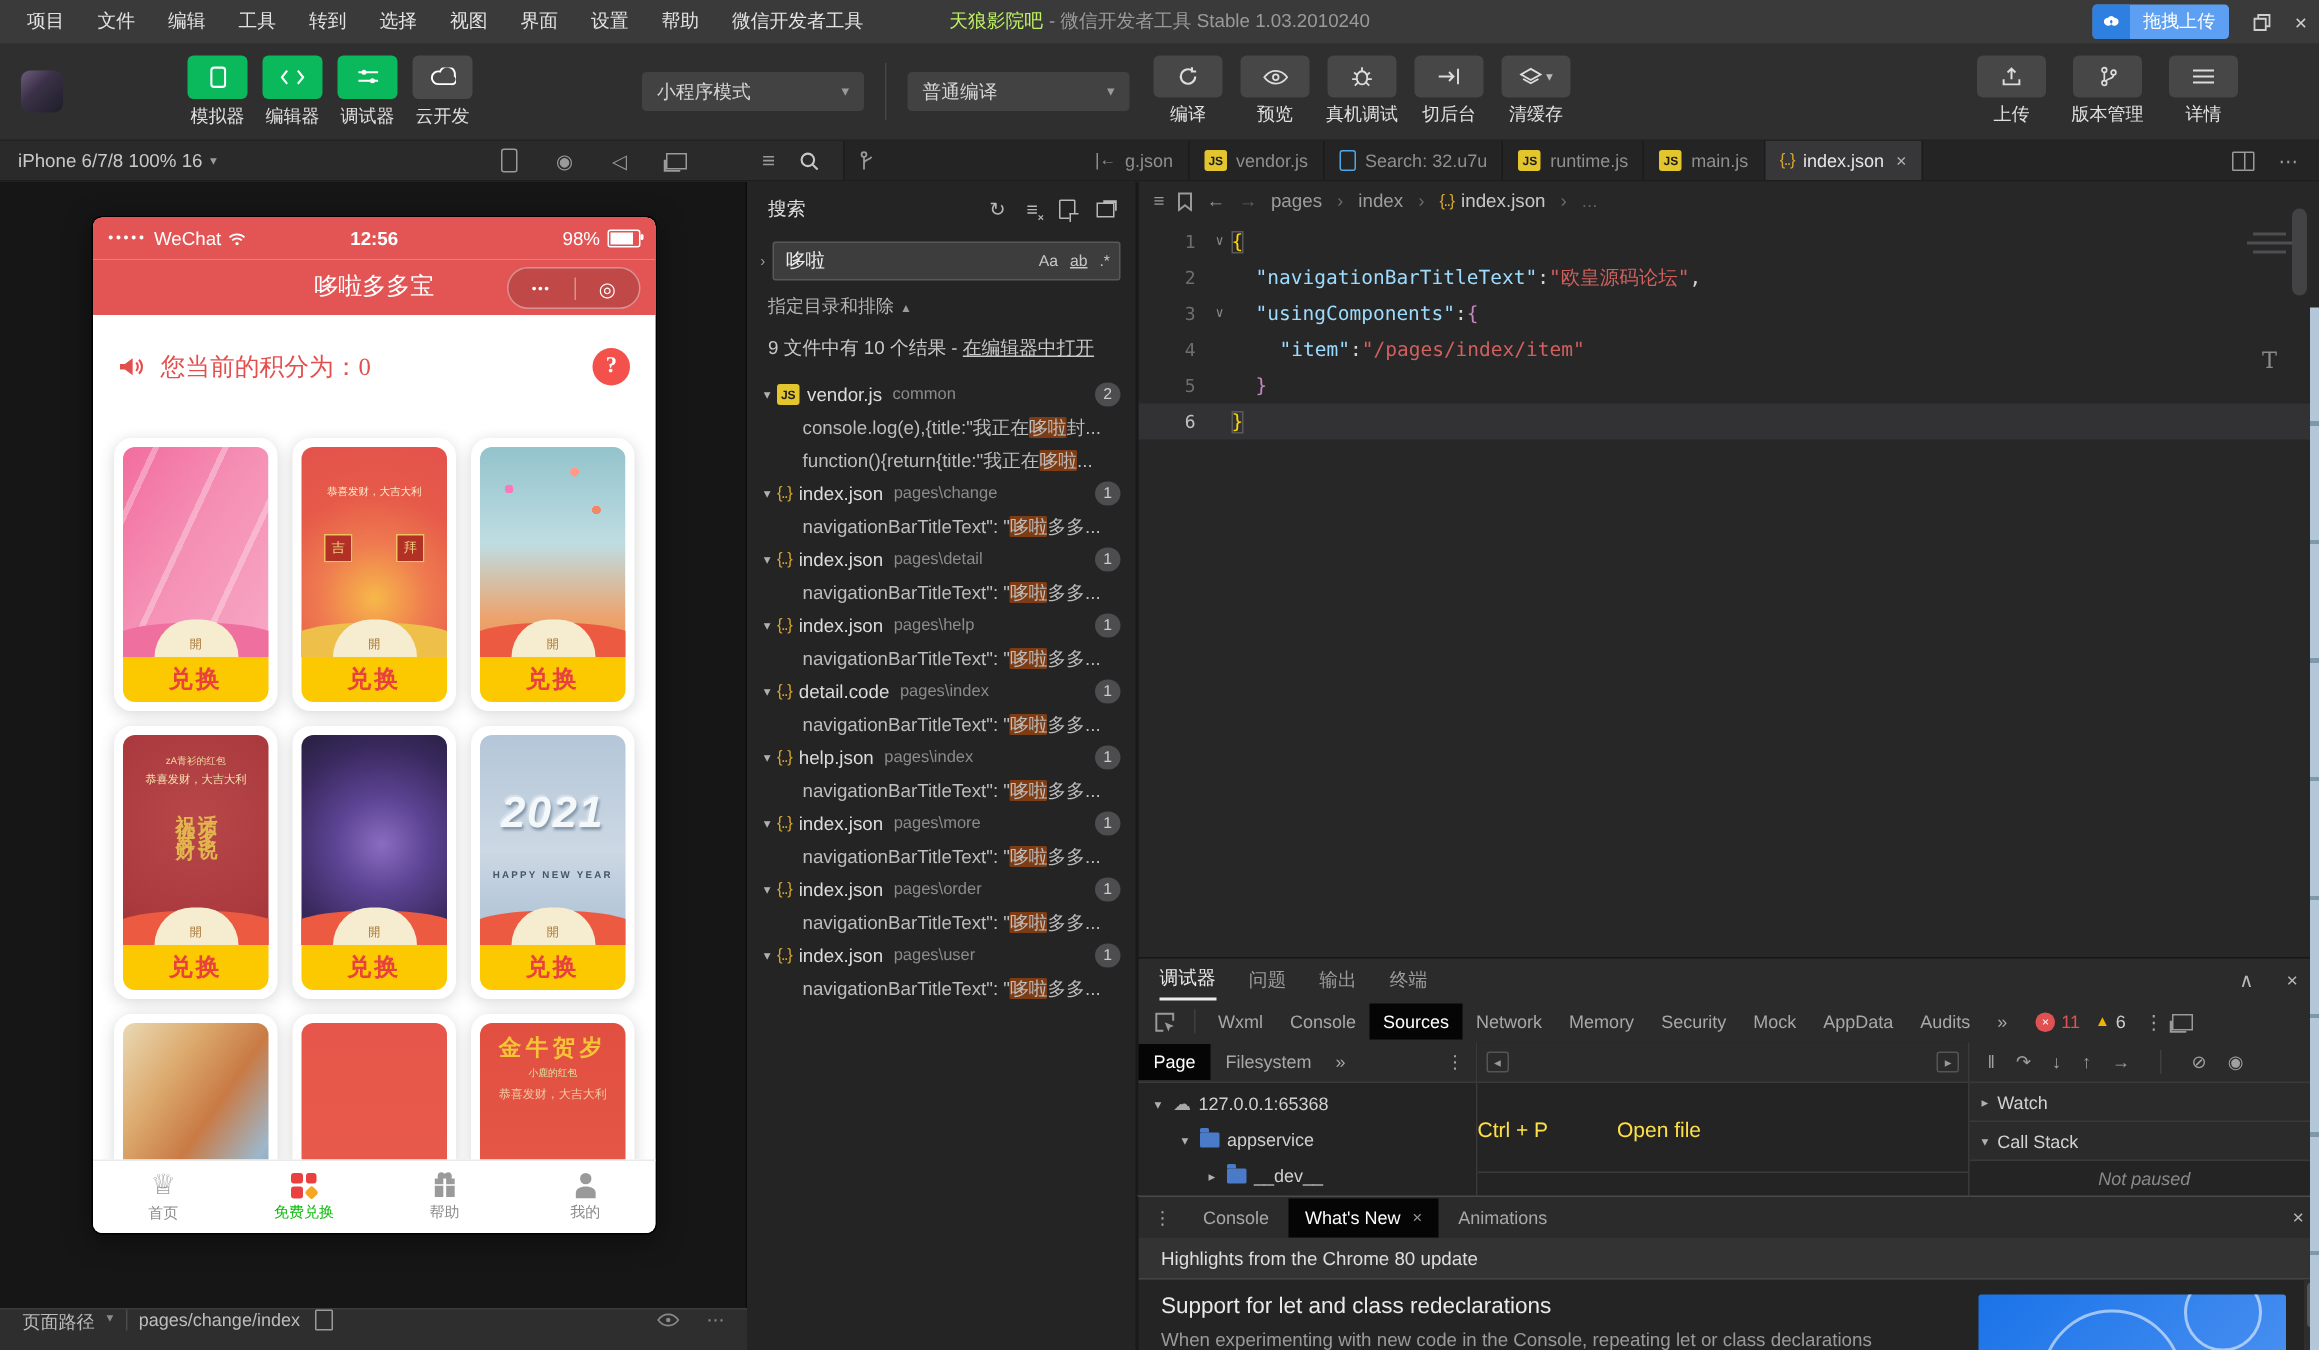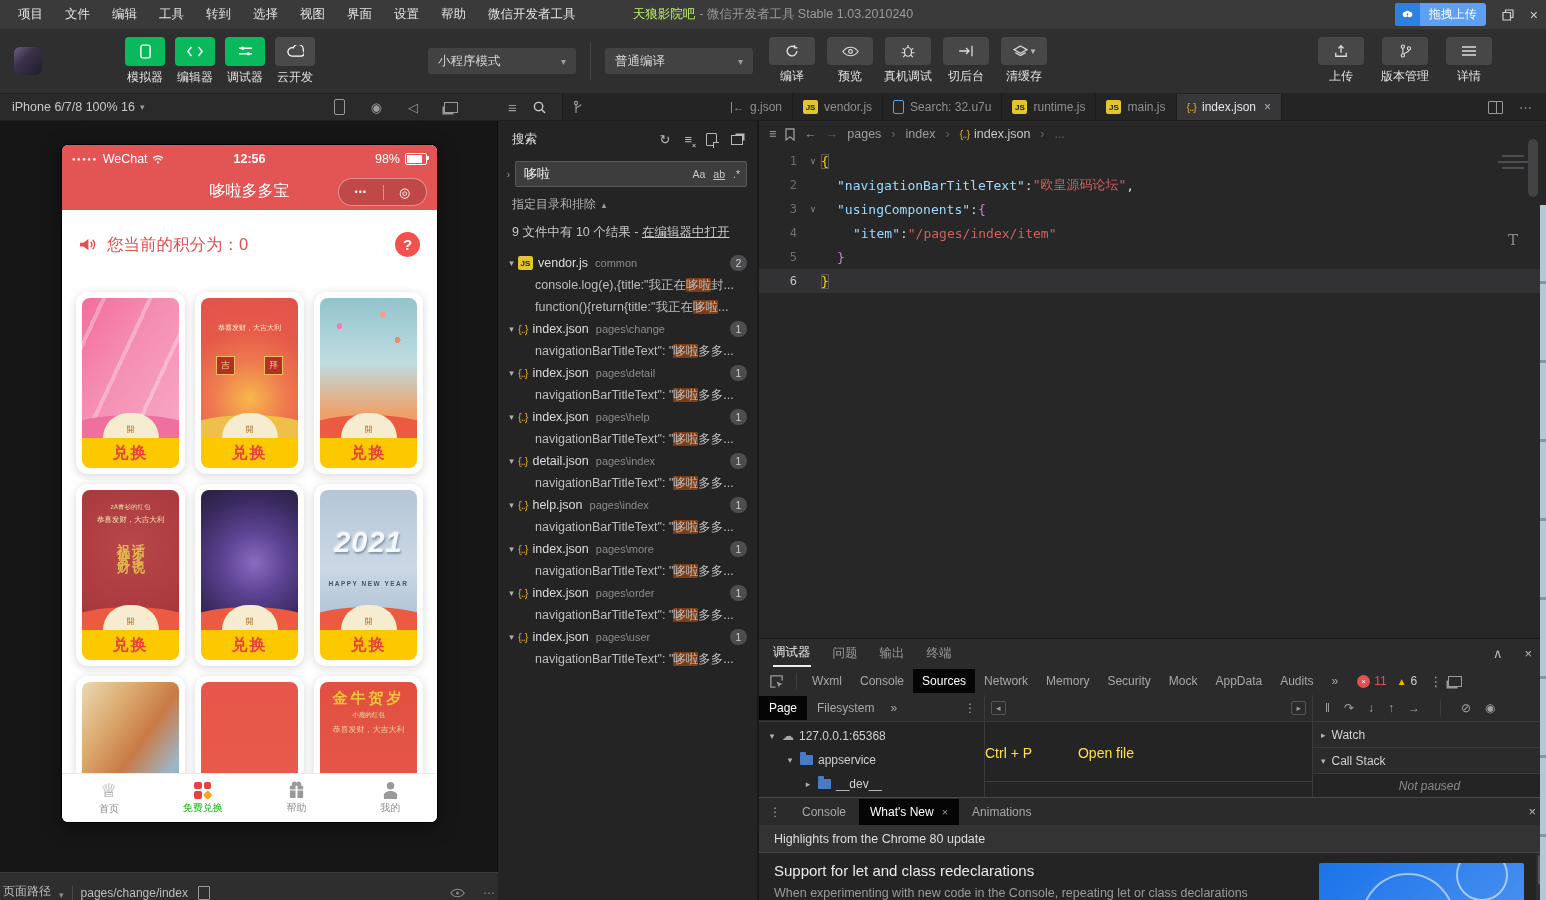--- a/index.html
+++ b/index.html
@@ -64,21 +64,21 @@
   .pbat{margin-left:auto;display:flex;align-items:center;}
   .batt{width:20px;height:10px;border:1px solid #fff;border-radius:2px;position:relative;margin-left:5px;}
   .batt i{position:absolute;top:1px;bottom:1px;left:1px;right:4px;background:#fff;}
   .batt::after{content:"";position:absolute;right:-3px;top:2px;width:2px;height:4px;background:#fff;border-radius:1px;}
   .pnav{height:37px;background:#e25554;position:relative;display:flex;align-items:center;justify-content:center;color:#fff;font-size:16px;}
   .capsule{position:absolute;right:10px;top:5px;width:87px;height:26px;border:1px solid rgba(255,255,255,.4);background:rgba(0,0,0,.15);border-radius:14px;display:flex;align-items:center;justify-content:space-evenly;color:#fff;cursor:pointer;}
   .cap-dots{font-size:9px;letter-spacing:1px;}
   .cap-div{width:1px;height:15px;background:rgba(255,255,255,.4);}
   .cap-cir{font-size:13px;}
   .pbody{position:relative;height:564px;background:#fff;overflow:hidden;}
-  .notice{position:absolute;top:22px;left:0;right:0;display:flex;align-items:center;padding:0 17px;gap:11px;}
+  .notice{position:absolute;top:22px;left:0;right:0;display:flex;align-items:center;padding:0 17px;gap:11px;font-family:Liberation Serif, serif;}
   .notice .txt{color:#e2504e;font-size:16.5px;}
   .helpq{margin-left:auto;width:25px;height:25px;border-radius:50%;background:#f4504c;color:#fff;display:flex;align-items:center;justify-content:center;font-size:15px;font-weight:bold;cursor:pointer;}
   .grid{position:absolute;top:82px;left:14px;right:14px;display:grid;grid-template-columns:repeat(3,1fr);gap:10px;}
   .card{background:#fff;border-radius:12px;box-shadow:0 2px 10px rgba(0,0,0,.16);padding:6px;height:182px;box-sizing:border-box;}
   .cimg{position:relative;height:140px;border-radius:8px 8px 0 0;overflow:hidden;}
   .cbtn{height:30px;background:#fcc800;border-radius:0 0 8px 8px;display:flex;align-items:center;justify-content:center;color:#e8413f;font-size:16px;font-weight:bold;cursor:pointer;letter-spacing:2px;}
   .seal{position:absolute;bottom:0;left:50%;transform:translateX(-50%);width:56px;height:25px;background:#f6ecd0;border-radius:56px 56px 0 0;display:flex;align-items:flex-end;justify-content:center;color:#a6702e;font-size:8px;padding-bottom:3px;box-sizing:border-box;z-index:3;}
   .i1{background:repeating-linear-gradient(115deg,rgba(255,255,255,0) 0 18px,rgba(255,255,255,.3) 18px 22px,rgba(255,255,255,0) 22px 42px),linear-gradient(125deg,#f26d9d 0%,#f58fb4 45%,#f7a8c4 100%);}
   .i2{background:radial-gradient(circle at 50% 72%,#f7b84a 0%,#ef7b50 32%,#e65a49 62%,#e3524c 100%);}
   .i3{background:radial-gradient(circle 3px at 20% 20%,#f7b 95%,transparent),radial-gradient(circle 3px at 80% 30%,#e86 95%,transparent),radial-gradient(circle 3px at 65% 12%,#f98 95%,transparent),linear-gradient(180deg,#93c3cc 0%,#bedde2 46%,#eda26b 82%,#e6935f 100%);}
@@ -106,21 +106,21 @@
   .c9t2{top:29px;font-size:6.5px;color:#d9e3a0;}
   .c9t3{top:42px;font-size:8px;color:#f0c9a0;}
   .ptabbar{position:absolute;bottom:0;left:0;right:0;height:48px;background:#fff;border-top:1px solid #ebebeb;display:flex;}
   .pti{flex:1;display:flex;flex-direction:column;align-items:center;justify-content:center;gap:2px;cursor:pointer;}
   .pti .plb{font-size:10px;color:#8c8c8c;}
   .pti.active .plb{color:#09bb07;}
   .crown{font-size:19px;color:#9a9a9a;line-height:1;}
   .sqs{width:17px;height:17px;display:grid;grid-template-columns:1fr 1fr;gap:2px;}
   .sqs i{background:#e8413f;border-radius:2px;}
   .sqs i.d{background:#f5a623;transform:rotate(45deg) scale(.85);}
-  .simft{position:absolute;bottom:0;left:0;width:498px;height:28px;background:#2e2e2e;border-top:1px solid #3c3c3c;display:flex;align-items:flex-end;gap:8px;padding:0 3px;box-sizing:border-box;font-size:12px;color:#bdbdbd;z-index:5;}
+  .simft{position:absolute;bottom:0;left:0;width:498px;height:28px;background:#2e2e2e;border-top:1px solid #3c3c3c;display:flex;align-items:flex-start;gap:8px;padding:0 15px;box-sizing:border-box;font-size:12px;color:#bdbdbd;z-index:5;}
   .ftcar{font-size:9px;color:#8a8a8a;}
   .ftdiv{width:1px;height:14px;background:#4a4a4a;}
   .copyic{width:10px;height:12px;border:1.5px solid #9a9a9a;border-radius:1px;margin-left:2px;}
   .ftr{margin-left:auto;display:flex;align-items:center;gap:18px;color:#8a8a8a;}
   
   .sp{position:absolute;top:121px;left:498px;width:260px;bottom:0;background:#242425;border-right:1px solid #191919;box-sizing:border-box;overflow:hidden;}
   .sp-head{display:flex;align-items:center;padding:10px 14px 0 14px;}
   .sp-head .t{font-size:12.5px;color:#e0e0e0;}
   .sp-ics{margin-left:auto;display:flex;gap:14px;color:#b8b8b8;align-items:center;}
   .spic{font-size:13px;cursor:pointer;line-height:1;}
@@ -657,21 +657,21 @@
           <span class="tw">▾</span>
           <span class="jsonic">{..}</span>
           <span class="nm">index.json</span>
           <span class="pth">pages\help</span>
           <span class="cnt">1</span>
         </div>
       <div class="mrow"><span>navigationBarTitleText": "</span><span class="hit">哆啦</span><span>多多...</span></div>
       <div class="frow">
           <span class="tw">▾</span>
           <span class="jsonic">{..}</span>
-          <span class="nm">detail.json</span>
+          <span class="nm">detail.code</span>
           <span class="pth">pages\index</span>
           <span class="cnt">1</span>
         </div>
       <div class="mrow"><span>navigationBarTitleText": "</span><span class="hit">哆啦</span><span>多多...</span></div>
       <div class="frow">
           <span class="tw">▾</span>
           <span class="jsonic">{..}</span>
           <span class="nm">help.json</span>
           <span class="pth">pages\index</span>
           <span class="cnt">1</span>

